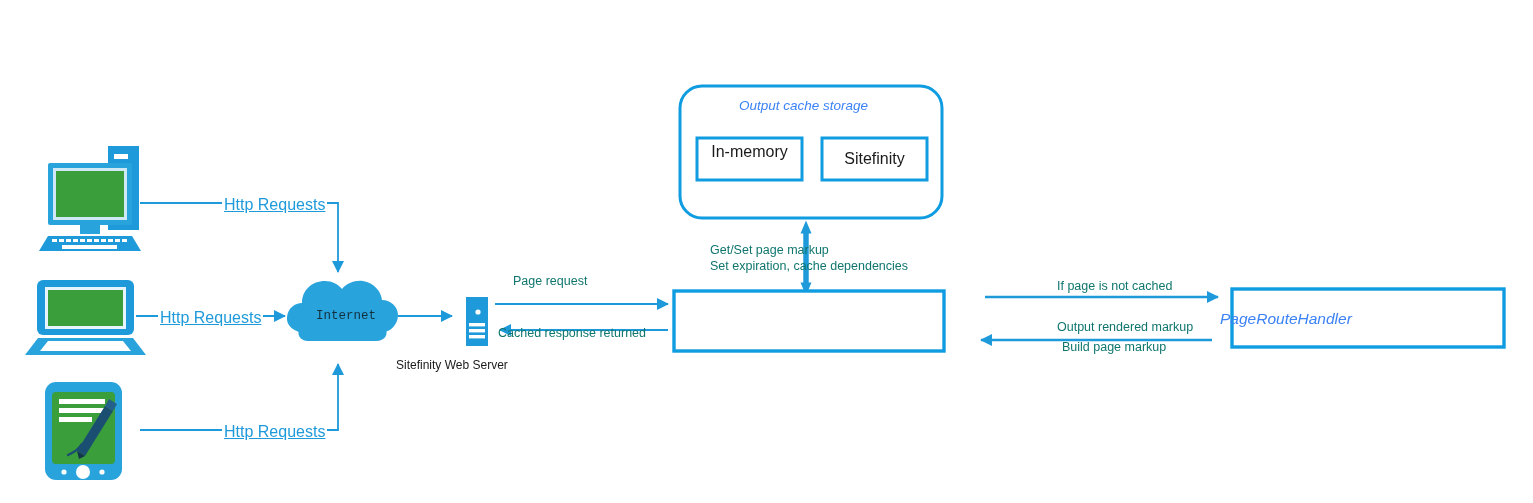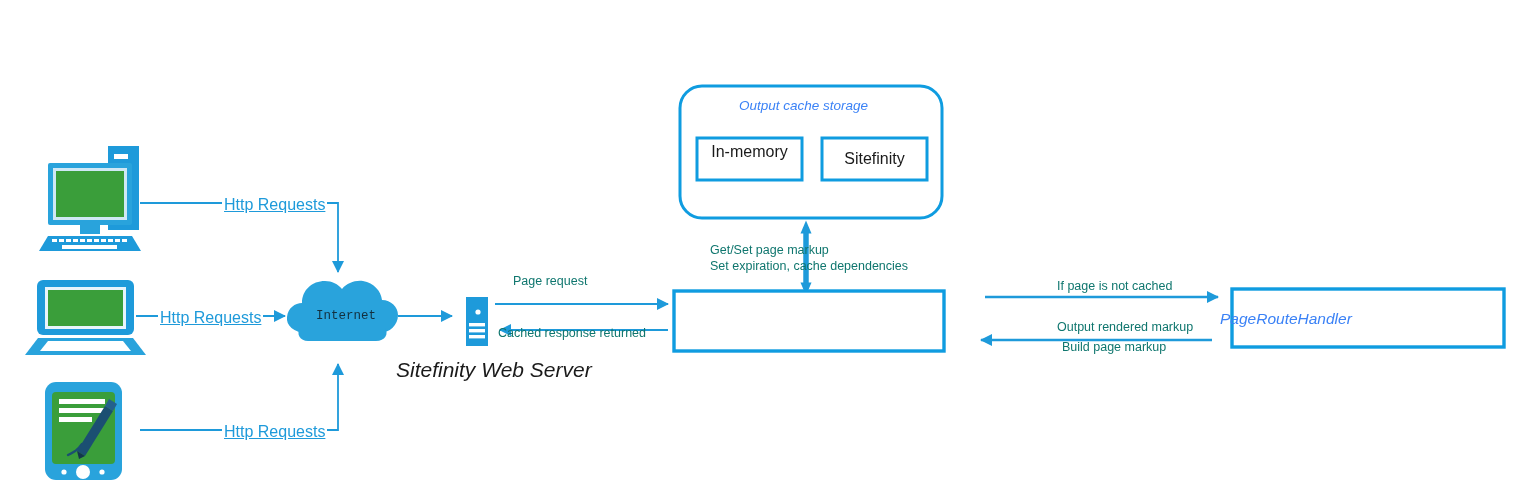--- a/index.html
+++ b/index.html
@@ -11,21 +11,21 @@
   .boxlabel{
     position:absolute;display:flex;align-items:center;justify-content:center;
     font-size:16px;color:#1a1a1a;white-space:nowrap;
   }
   .netlabel{
     position:absolute;font-size:16px;color:#1e9ada;white-space:nowrap;
     background:#ffffff;padding:0 2px;text-decoration:underline;
   }
   .plain{position:absolute;font-size:13.5px;color:#3b82f6;white-space:nowrap;font-style:italic;}
   .plain-sm{position:absolute;font-size:12.5px;color:#0f766e;white-space:nowrap;}
-  .title-srv{position:absolute;font-size:21px;color:#1a1a1a;white-space:nowrap;font-style:italic;}
+  .title-srv{position:absolute;font-size:12px;color:#1a1a1a;white-space:nowrap;}
   .cloudtxt{position:absolute;font-size:12.5px;color:#13303f;white-space:nowrap;font-family:Liberation Mono, monospace;}
 </style>
 </head>
 <body>
 
 <div class="stage">
 
   <svg class="layer" viewBox="0 0 1533 503">
     <defs>
       <marker id="arrHead" markerWidth="10" markerHeight="10" refX="8.6" refY="4" orient="auto" markerUnits="userSpaceOnUse">

